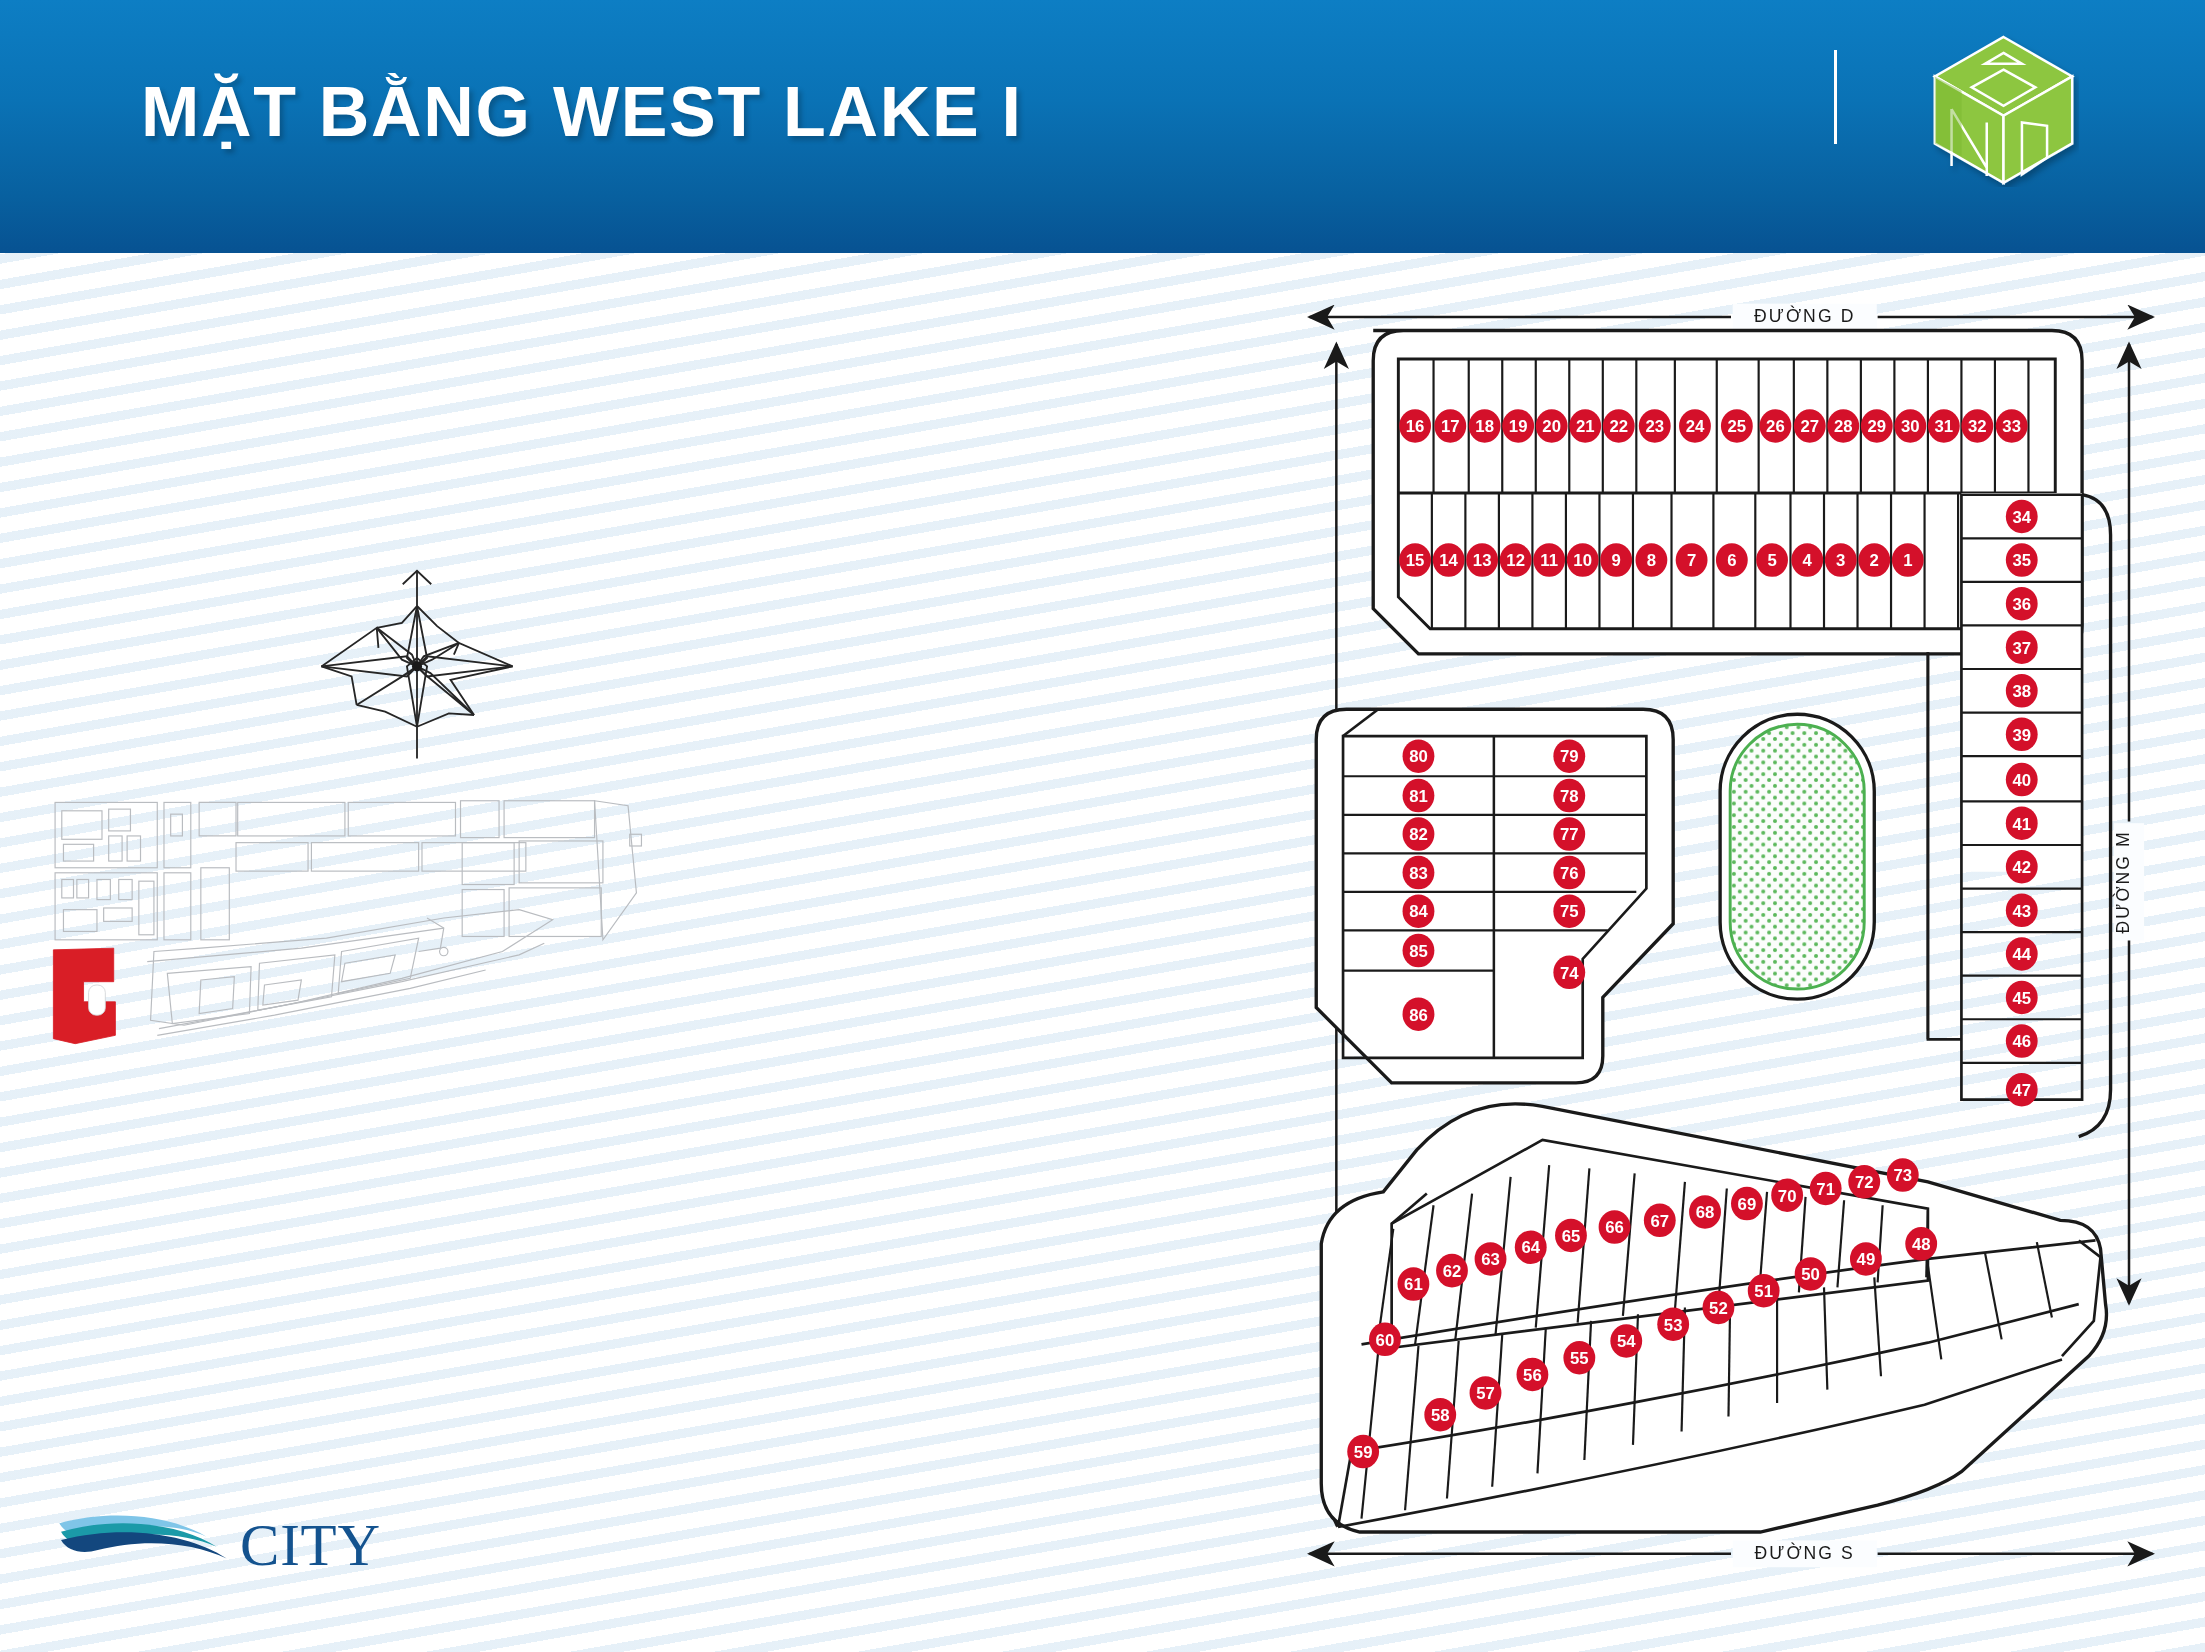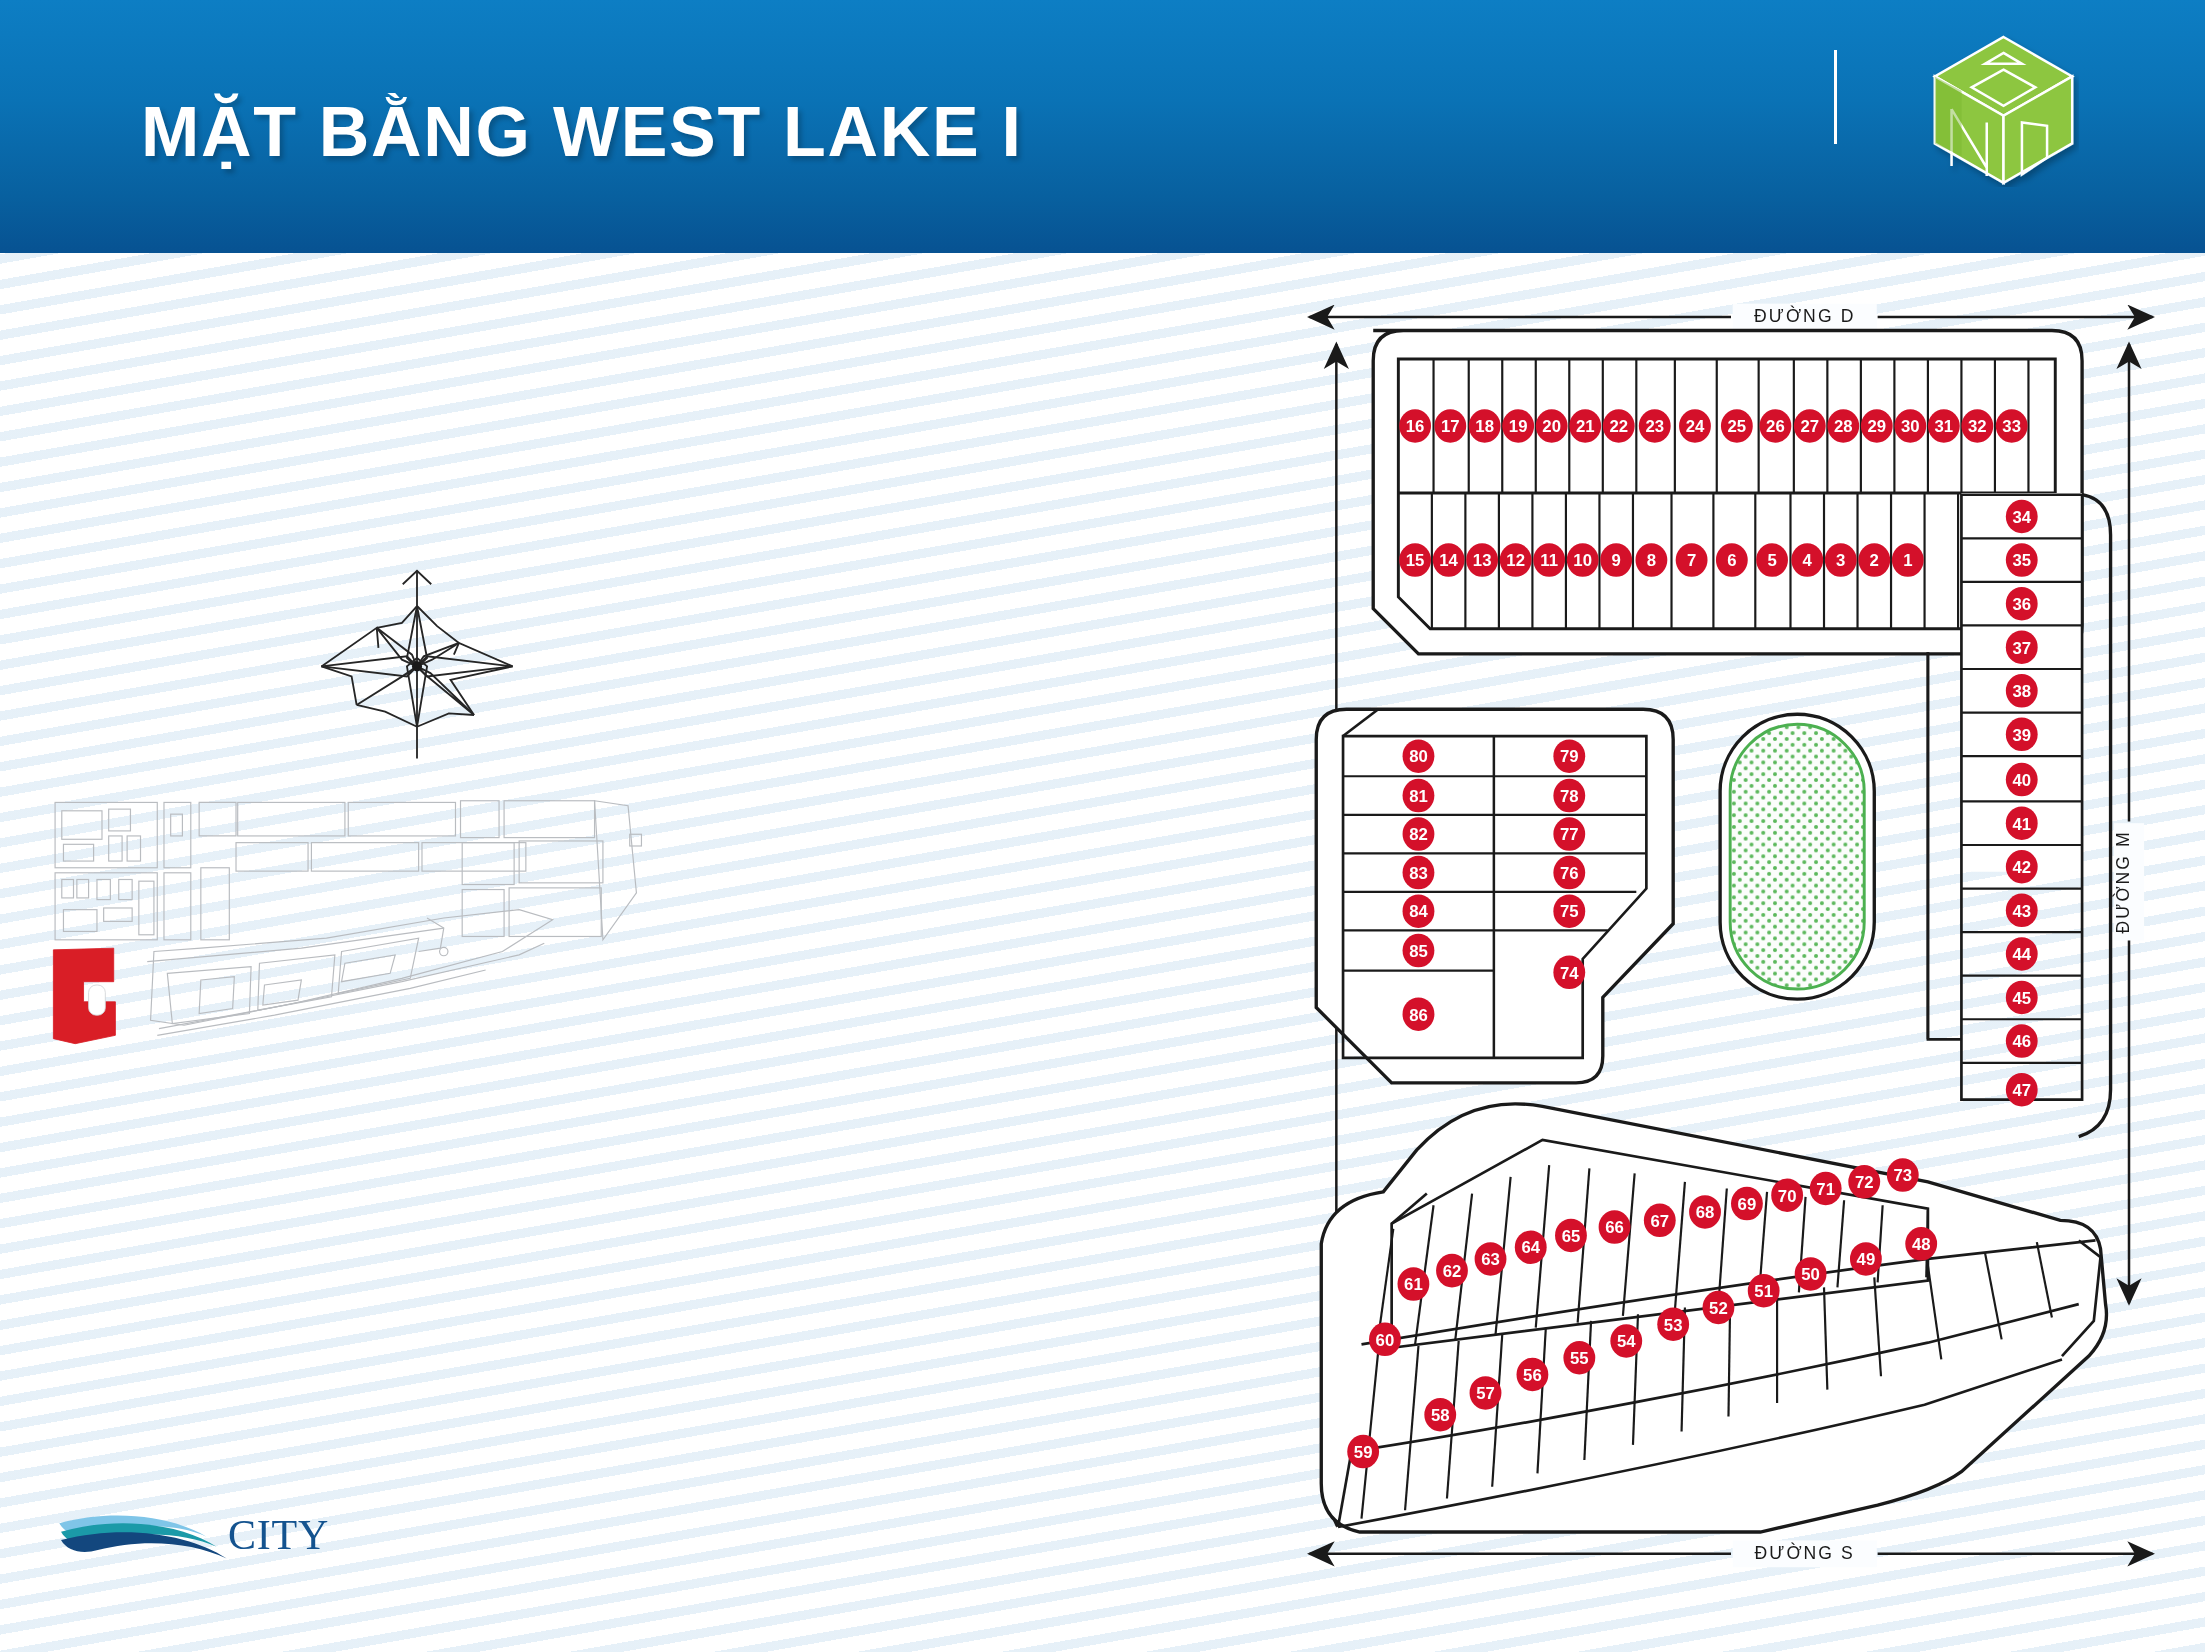--- a/index.html
+++ b/index.html
@@ -42,21 +42,20 @@
     position: absolute;
     left: 141px;
     top: 72px;
     font-size: 70px;
     font-weight: bold;
     color: #ffffff;
     letter-spacing: 1.7px;
     text-shadow: 3.4px 4.2px 5px rgba(0,0,0,0.22);
     white-space: nowrap;
     font-family: "Liberation Sans", sans-serif;
-    margin-top: 20px;
   }
   #header-divider {
     position: absolute;
     left: 1834px;
     top: 50px;
     width: 3.4px;
     height: 94px;
     background: #ffffff;
   }
   #header-logo {
@@ -98,24 +97,24 @@
     left: 0px;
     top: 0px;
     font-family: "Liberation Serif", serif;
     font-size: 64px;
     color: #1a6fb5;
     letter-spacing: 0.8px;
     white-space: nowrap;
   }
   #brand-word-city {
     position: absolute;
-    left: 174px;
+    left: 186px;
     top: 57px;
     font-family: "Liberation Serif", serif;
-    font-size: 42px;
+    font-size: 59px;
     color: #14538f;
     letter-spacing: 0.8px;
     white-space: nowrap;
   }
   #brand-wave {
     position: absolute;
     left: 1.7px;
     top: 49px;
     width: 251px;
     height: 59px;

